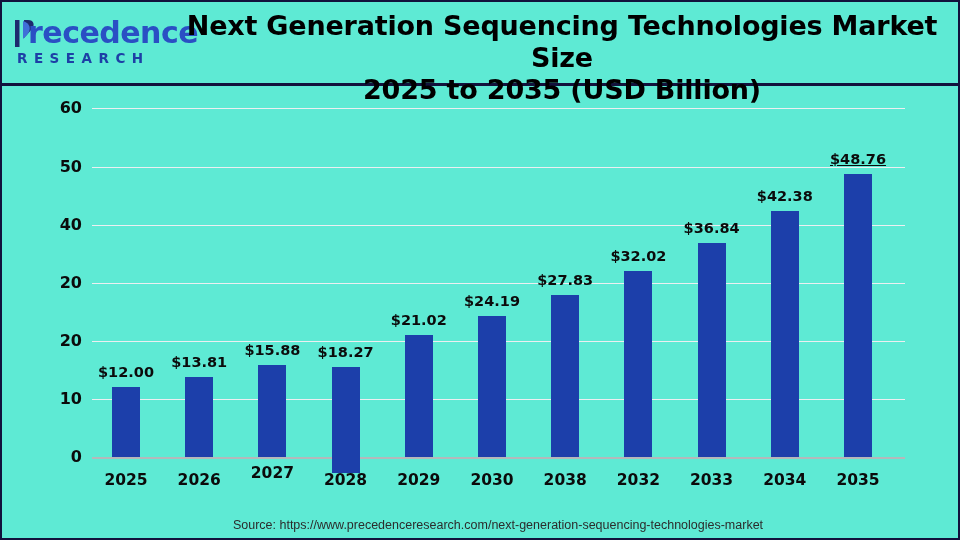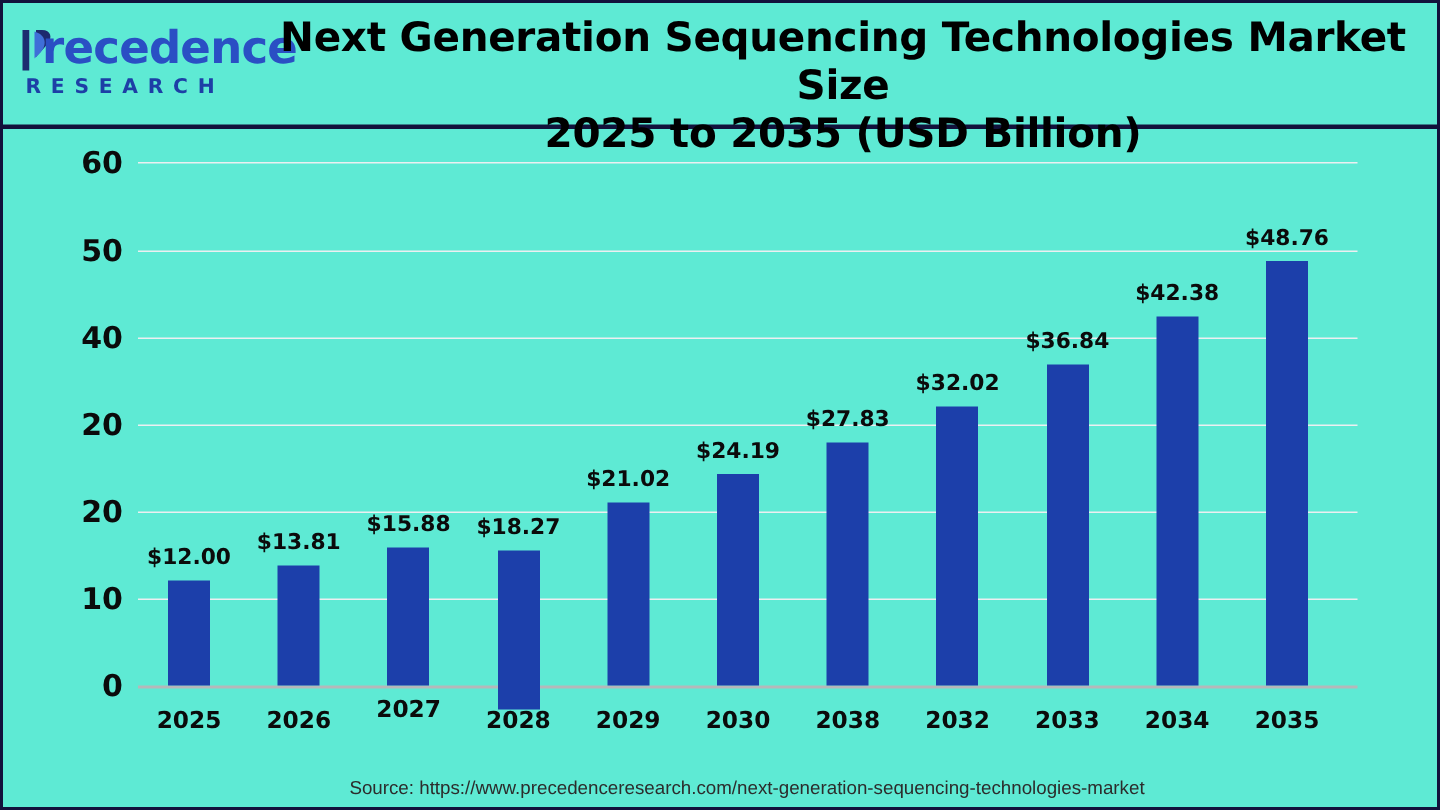--- a/index.html
+++ b/index.html
@@ -99,21 +99,21 @@
     width: 813px;
     height: 2px;
     background: #b5b8ba;
   }
   .ytick {
     position: absolute;
     left: 18px;
     width: 62px;
     text-align: right;
     font-family: "DejaVu Sans", sans-serif;
-    font-size: 20px;
+    font-size: 16px;
     font-weight: bold;
     color: #0b0b0b;
     line-height: 16px;
   }
   .bar-group {
     position: absolute;
     bottom: 0;
     width: 28px;
   }
   .bar {
@@ -237,21 +237,21 @@
         <div class="bar-group" style="left: 695.6px; bottom: 81px; height: 214.04px;">
           <div class="bar" style="height: 214.04px;"></div>
           <div class="bar-label" style="bottom: 221.04px;">$36.84</div>
         </div>
         <div class="bar-group" style="left: 768.8px; bottom: 81px; height: 246.228px;">
           <div class="bar" style="height: 246.228px;"></div>
           <div class="bar-label" style="bottom: 253.228px;">$42.38</div>
         </div>
         <div class="bar-group" style="left: 842px; bottom: 81px; height: 283.296px;">
           <div class="bar" style="height: 283.296px;"></div>
-          <div class="bar-label" style="bottom: 290.296px;">$48.76</div>
+          <div class="bar-label" style="bottom: 290.296px; text-decoration: underline;">$48.76</div>
         </div>
       </div>
     <div id="xtick-layer">
         <div class="xtick" style="left: 80px; top: 385px;">2025</div>
         <div class="xtick" style="left: 153.2px; top: 385px;">2026</div>
         <div class="xtick" style="left: 226.4px; top: 378px;">2027</div>
         <div class="xtick" style="left: 299.6px; top: 385px;">2028</div>
         <div class="xtick" style="left: 372.8px; top: 385px;">2029</div>
         <div class="xtick" style="left: 446px; top: 385px;">2030</div>
         <div class="xtick" style="left: 519.2px; top: 385px;">2038</div>

